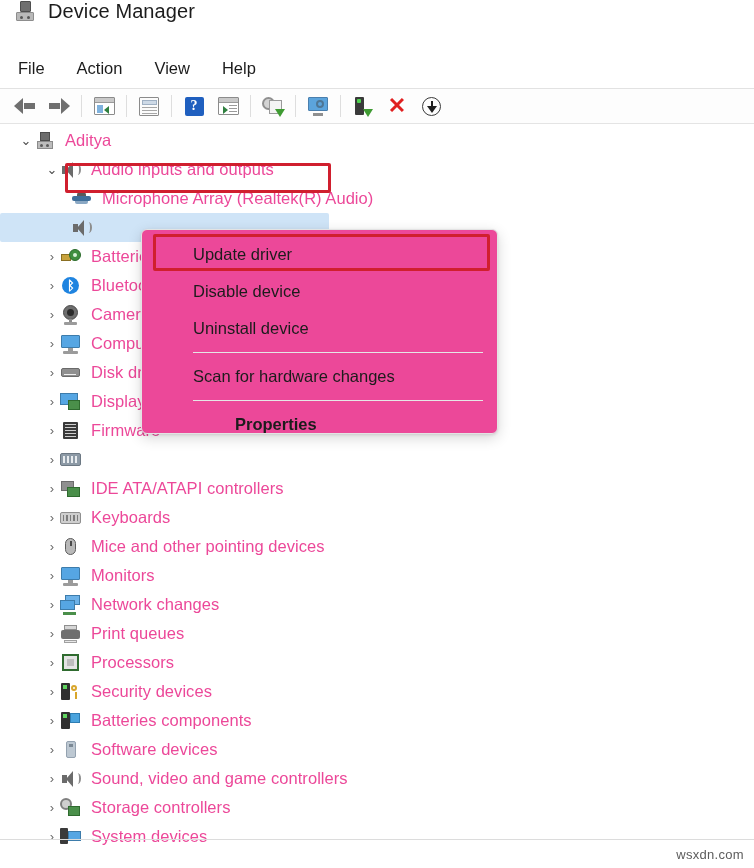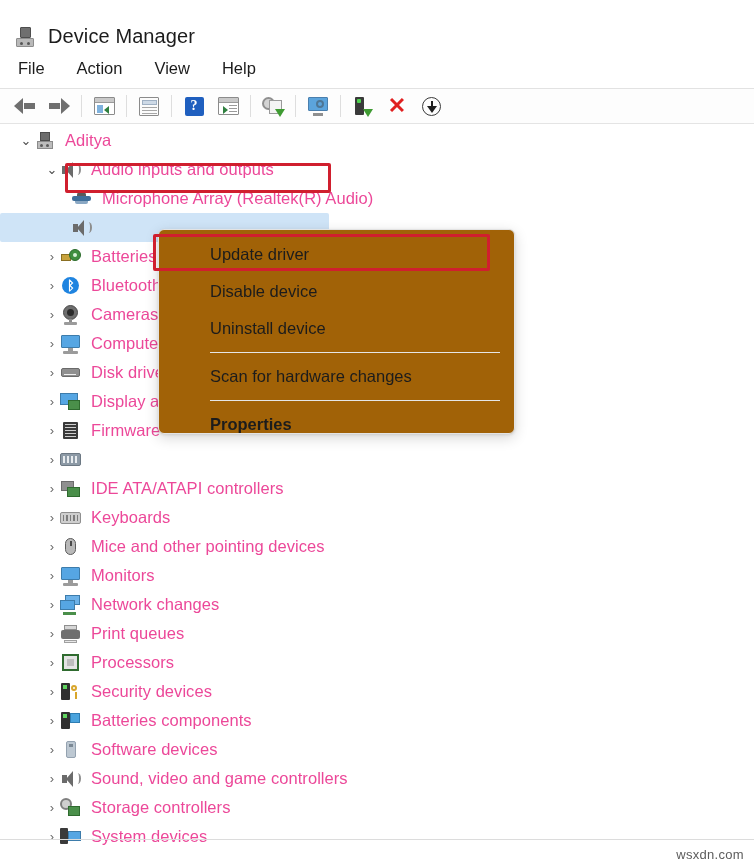--- a/index.html
+++ b/index.html
@@ -17,21 +17,21 @@
     -webkit-font-smoothing: antialiased;
   }
 
   
   #titlebar {
     position: absolute;
     left: 0; top: 0;
     width: 754px; height: 48px;
     background: #ffffff;
     display: flex;
-    align-items: flex-end;
+    align-items: flex-start;
     padding-left: 14px;
     box-sizing: border-box;
   }
   #app-icon {
     width: 22px; height: 22px;
     position: relative;
     flex: 0 0 auto;
     margin-right: 12px;
   }
   .ic-body {
@@ -776,41 +776,41 @@
     border-radius: 2px;
     box-sizing: border-box;
     pointer-events: none;
   }
   #redbox-audio  { left: 65px;  top: 163px; width: 266px; height: 30px; }
   #redbox-update { left: 153px; top: 234px; width: 337px; height: 37px; }
 
   
   #context-menu {
     position: absolute;
-    left: 158px; top: 229px;
+    left: 141px; top: 229px;
     width: 357px; height: 205px;
-    background: #a16207;
+    background: #ec4899;
     border: 1px solid #e3e3e3;
     border-radius: 6px;
     box-shadow: 0 4px 14px rgba(0,0,0,0.16), 0 1px 3px rgba(0,0,0,0.10);
     box-sizing: border-box;
     padding: 6px 0;
     overflow: hidden;
   }
   .cmi {
     height: 37px;
     display: flex;
     align-items: center;
     padding-left: 51px;
     font-size: 16.5px;
     color: #1c1c1c;
     box-sizing: border-box;
     white-space: nowrap;
   }
-  .cmi.bold { font-weight: bold; }
+  .cmi.bold { font-weight: bold; margin-left: 42px; }
   .cm-sep {
     height: 1px;
     background: #e6e6e6;
     margin: 5px 14px 5px 51px;
   }
 
   
   #watermark {
     position: absolute;
     right: 10px; bottom: 6px;

